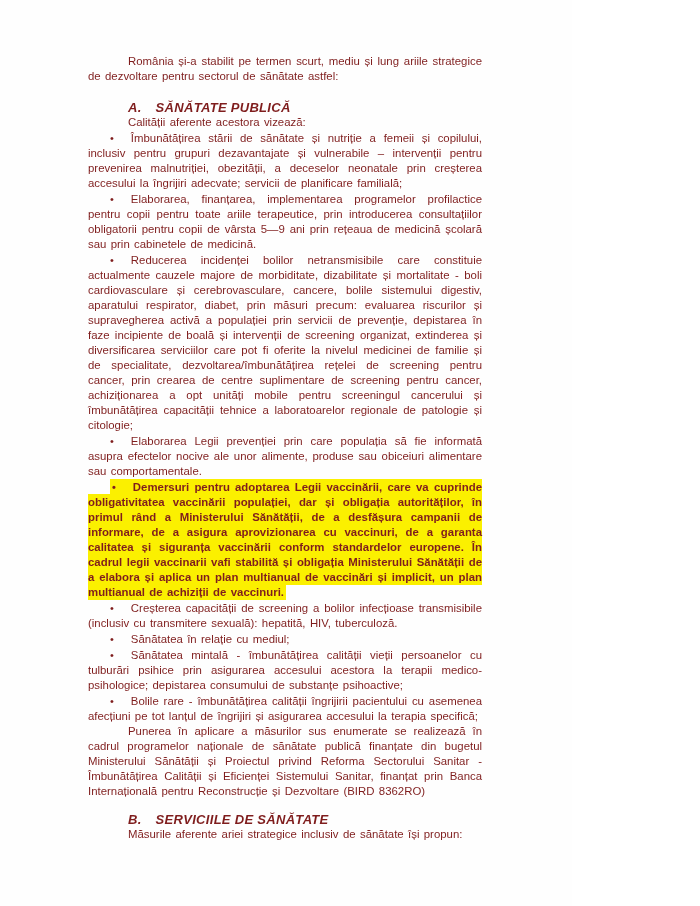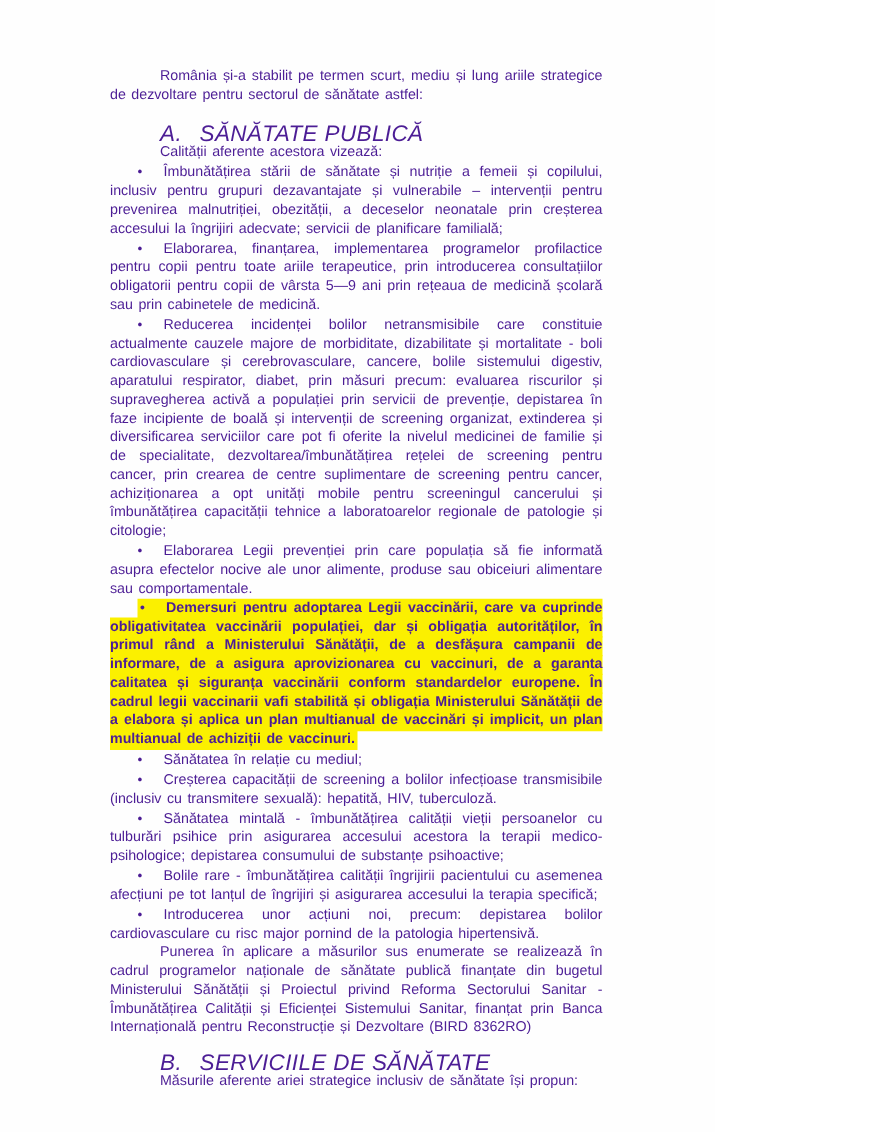--- a/index.html
+++ b/index.html
@@ -8,40 +8,40 @@
     background: #ffffff;
   }
   .page {
     position: relative;
     width: 572px;
     height: 906px;
     background: #fefefe;
     box-sizing: border-box;
     padding: 54px 90px 0 88px;
     font-family: "Liberation Sans", "DejaVu Sans", sans-serif;
-    color: #4c1d95;
+    color: #7f1d1d;
     overflow: hidden;
   }
   p.para {
     margin: 0;
     font-size: 11.4px;
     line-height: 15px;
     text-align: justify;
     word-spacing: 1.2px;
   }
   p.first-indent { text-indent: 40px; }
   p.bullet { text-indent: 22px; margin-top: 1px; }
   .bullet-dot { font-size: 11px; }
   .gap { display: inline-block; width: 17px; }
   .hgap { display: inline-block; width: 14px; }
   p.heading {
     margin: 0;
-    font-size: 18px;
+    font-size: 13px;
     line-height: 15px;
-    font-weight: normal;
+    font-weight: bold;
     font-style: italic;
     text-indent: 40px;
     letter-spacing: 0.3px;
   }
   .space-a { height: 16px; }
   .space-b { height: 13px; }
   .hl {
     background: var(--hl-color, #fbf000);
     font-weight: bold;
     padding: 1.6px 2px;
@@ -65,29 +65,28 @@
   <p class="para bullet"><span class="bullet-dot">•</span><span class="gap"></span><span>Elaborarea, finanțarea, implementarea programelor profilactice pentru copii pentru toate ariile terapeutice, prin introducerea consultațiilor obligatorii pentru copii de vârsta 5—9 ani prin rețeaua de medicină școlară sau prin cabinetele de medicină.</span></p>
 
 
   <p class="para bullet"><span class="bullet-dot">•</span><span class="gap"></span><span>Reducerea incidenței bolilor netransmisibile care constituie actualmente cauzele majore de morbiditate, dizabilitate și mortalitate - boli cardiovasculare și cerebrovasculare, cancere, bolile sistemului digestiv, aparatului respirator, diabet, prin măsuri precum: evaluarea riscurilor și supravegherea activă a populației prin servicii de prevenție, depistarea în faze incipiente de boală și intervenții de screening organizat, extinderea și diversificarea serviciilor care pot fi oferite la nivelul medicinei de familie și de specialitate, dezvoltarea/îmbunătățirea rețelei de screening pentru cancer, prin crearea de centre suplimentare de screening pentru cancer, achiziționarea a opt unități mobile pentru screeningul cancerului și îmbunătățirea capacității tehnice a laboratoarelor regionale de patologie și citologie;</span></p>
 
 
   <p class="para bullet"><span class="bullet-dot">•</span><span class="gap"></span><span>Elaborarea Legii prevenției prin care populația să fie informată asupra efectelor nocive ale unor alimente, produse sau obiceiuri alimentare sau comportamentale.</span></p>
 
   <p class="para bullet"><span class="hl"><span class="bullet-dot">•</span><span class="gap"></span><span>Demersuri pentru adoptarea Legii vaccinării, care va cuprinde obligativitatea vaccinării populației, dar și obligația autorităților, în primul rând a Ministerului Sănătății, de a desfășura campanii de informare, de a asigura aprovizionarea cu vaccinuri, de a garanta calitatea și siguranța vaccinării conform standardelor europene. În cadrul legii vaccinarii vafi stabilită și obligația Ministerului Sănătății de a elabora și aplica un plan multianual de vaccinări și implicit, un plan multianual de achiziții de vaccinuri.</span></span></p>
 
+  <p class="para bullet"><span class="bullet-dot">•</span><span class="gap"></span><span>Creșterea capacității de screening a bolilor infecțioase transmisibile (inclusiv cu transmitere sexuală): hepatită, HIV, tuberculoză.</span></p>
+
   <p class="para bullet"><span class="bullet-dot">•</span><span class="gap"></span><span>Sănătatea în relație cu mediul;</span></p>
-
-  <p class="para bullet"><span class="bullet-dot">•</span><span class="gap"></span><span>Creșterea capacității de screening a bolilor infecțioase transmisibile (inclusiv cu transmitere sexuală): hepatită, HIV, tuberculoză.</span></p>
 
   <p class="para bullet"><span class="bullet-dot">•</span><span class="gap"></span><span>Sănătatea mintală - îmbunătățirea calității vieții persoanelor cu tulburări psihice prin asigurarea accesului acestora la terapii medico-psihologice; depistarea consumului de substanțe psihoactive;</span></p>
 
   <p class="para bullet"><span class="bullet-dot">•</span><span class="gap"></span><span>Bolile rare - îmbunătățirea calității îngrijirii pacientului cu asemenea afecțiuni pe tot lanțul de îngrijiri și asigurarea accesului la terapia specifică;</span></p>
 
-  <p class="para bullet"><span class="bullet-dot">•</span><span class="gap"></span><span>Introducerea unor acțiuni noi, precum: depistarea bolilor cardiovasculare cu risc major pornind de la patologia hipertensivă.</span></p>
 
   <p class="para first-indent">Punerea în aplicare a măsurilor sus enumerate se realizează în cadrul programelor naționale de sănătate publică finanțate din bugetul Ministerului Sănătății și Proiectul privind Reforma Sectorului Sanitar - Îmbunătățirea Calității și Eficienței Sistemului Sanitar, finanțat prin Banca Internațională pentru Reconstrucție și Dezvoltare (BIRD 8362RO)</p>
 
   <div class="space-b"></div>
 
   <p class="heading"><span>B.</span><span class="hgap"></span><span>SERVICIILE DE SĂNĂTATE</span></p>
 
   <p class="para" style="text-indent:40px">Măsurile aferente ariei strategice inclusiv de sănătate își propun:</p>
 
 </div>

